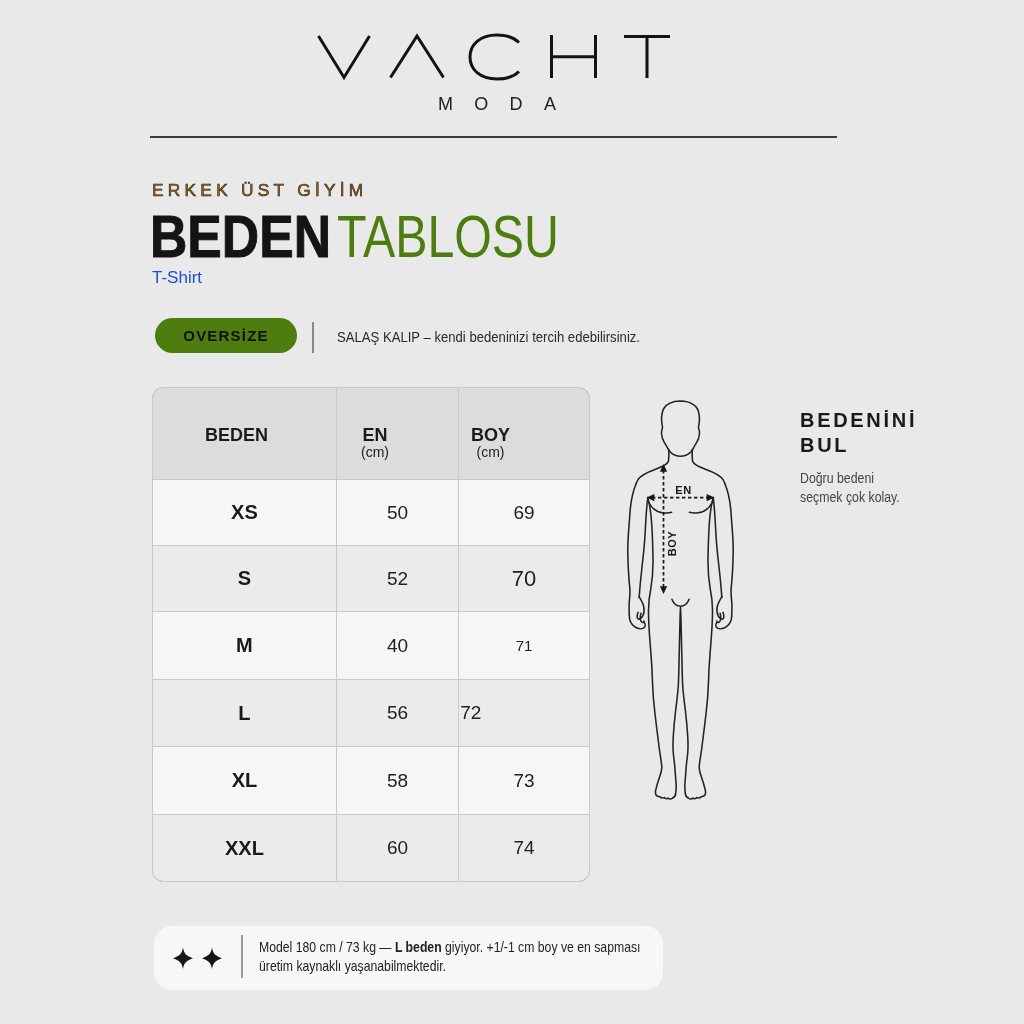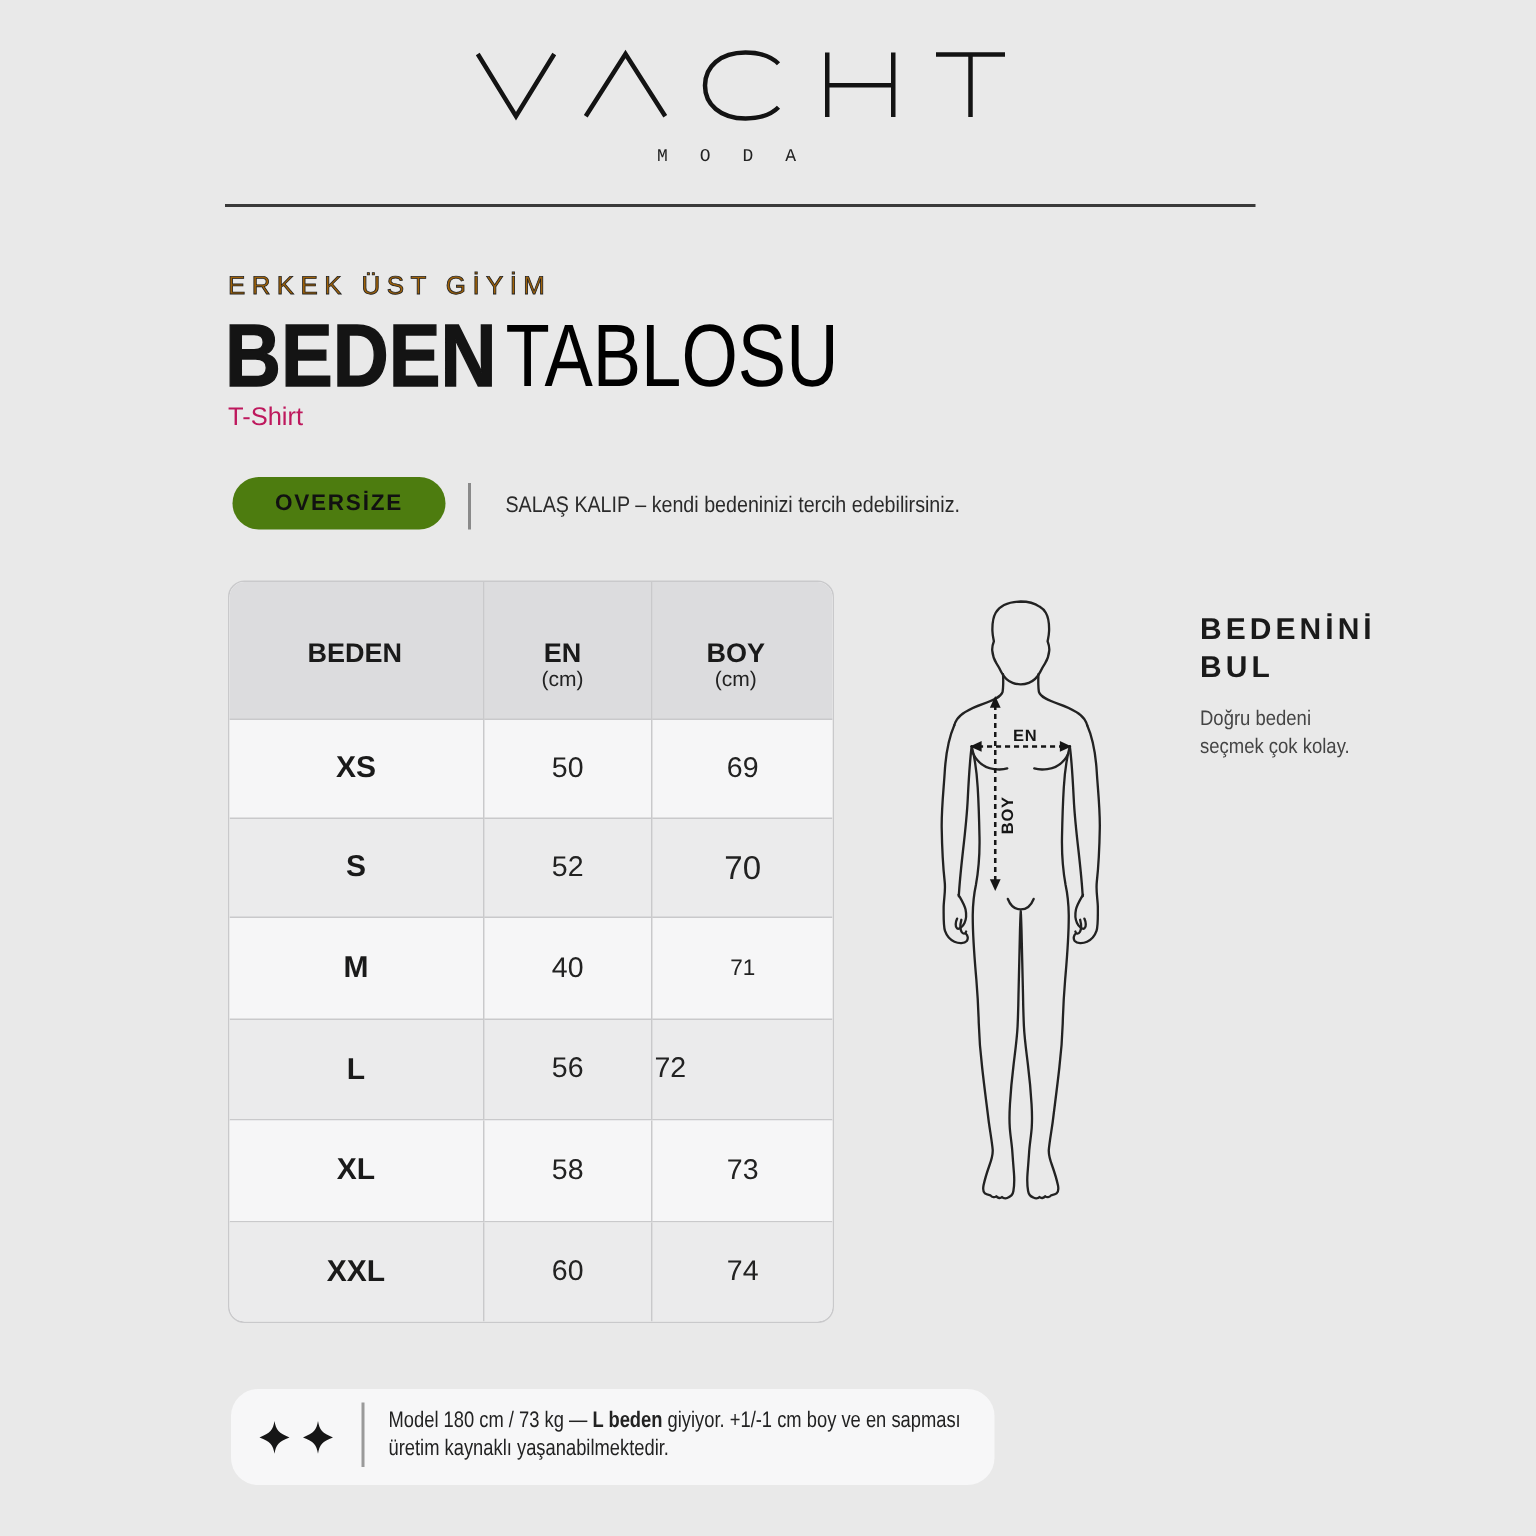--- a/index.html
+++ b/index.html
@@ -19,39 +19,39 @@
     <path d="M390.5 77.5 L417 36 L443.5 77.5"></path>
 
     <path d="M519 42.5 C 514 37.5 506 35 497 35 C 480 35 470 44.5 470 57 C 470 69.5 480 79 497 79 C 506 79 514 76.5 519 71.5"></path>
 
     <path d="M551.5 35 L551.5 78 M595.5 35 L595.5 78 M551.5 56.8 L595.5 56.8"></path>
 
     <path d="M624 36.4 L670 36.4 M647 36.4 L647 78"></path>
   </g>
 </svg>
 
-<div class="abs" style="left:438px;top:97.5px;font-size:12px;line-height:13px;letter-spacing:21.3px;color:#222;font-family:Liberation Mono, monospace;">MODA</div>
+<div class="abs" style="left:438px;top:97.5px;font-size:18px;line-height:13px;letter-spacing:21.3px;color:#222;">MODA</div>
 
 <div class="abs" style="left:150px;top:136px;width:687px;height:1.5px;background:#3a3a3a;"></div>
 
 <div class="abs" style="left:152px;top:182px;font-size:17px;line-height:17px;font-weight:normal;letter-spacing:4.2px;color:#a16207;white-space:nowrap;"><span class="sx" id="erkek" style="transform:scaleX(1.017);-webkit-text-stroke:0.55px #222;">ERKEK ÜST GİYİM</span></div>
 
 <div class="abs" style="left:150px;top:207.5px;font-size:59px;line-height:59px;color:#141414;font-weight:bold;white-space:nowrap;"><span class="sx" id="beden" style="transform:scaleX(0.8764);-webkit-text-stroke:1px #141414;">BEDEN</span></div>
 
-<div class="abs" style="left:337px;top:207.5px;font-size:59px;line-height:59px;color:#000000;font-weight:normal;white-space:nowrap;"><span class="sx" id="tablosu" style="transform:scaleX(0.8191);">TABLOSU</span></div>
+<div class="abs" style="left:337px;top:207.5px;font-size:59px;line-height:59px;color:#4d7c0f;font-weight:normal;white-space:nowrap;"><span class="sx" id="tablosu" style="transform:scaleX(0.8191);">TABLOSU</span></div>
 
-<div class="abs" style="left:152px;top:268px;font-size:17px;line-height:19px;color:#be185d;">T-Shirt</div>
+<div class="abs" style="left:152px;top:268px;font-size:17px;line-height:19px;color:#1d4ed8;">T-Shirt</div>
 
 <div class="abs" style="left:155px;top:318px;width:142px;height:35px;background:#4d7c0f;border-radius:17.5px;text-align:center;line-height:35px;font-size:15px;font-weight:bold;letter-spacing:1.2px;color:#111;">OVERSİZE</div>
 
 <div class="abs" style="left:312px;top:322px;width:2px;height:31px;background:#8a8a8a;"></div>
 
 <div class="abs" style="left:337px;top:329px;font-size:15px;line-height:15px;color:#2a2a2a;white-space:nowrap;"><span class="sx" id="salas" style="transform:scaleX(0.8742);">SALAŞ KALIP – kendi bedeninizi tercih edebilirsiniz.</span></div>
 
-<table class="abs" style="left:152px;top:387px;width:404px;height:493px;border-collapse:separate;border-spacing:0;border:1px solid #c9c9cb;border-radius:11px;overflow:hidden;background:#ffffff;">
+<table class="abs" style="left:152px;top:387px;width:438px;height:493px;border-collapse:separate;border-spacing:0;border:1px solid #c9c9cb;border-radius:11px;overflow:hidden;background:#a3a3a3;">
 
   <tbody>
       <tr style="background:#dcdcde;height:92px;">
     <td style="width:167px;border-right:1px solid #c9c9cb;border-bottom:1px solid #c9c9cb;"></td>
     <td style="width:110px;border-right:1px solid #c9c9cb;border-bottom:1px solid #c9c9cb;"></td>
     <td style="width:118px;border-bottom:1px solid #c9c9cb;"></td>
   </tr>
 
   <tr style="background:#f6f6f7;height:66px;">
     <td style="text-align:center;font-weight:bold;font-size:20px;color:#1a1a1a;border-right:1px solid #c9c9cb;border-bottom:1px solid #c9c9cb;">XS</td>

